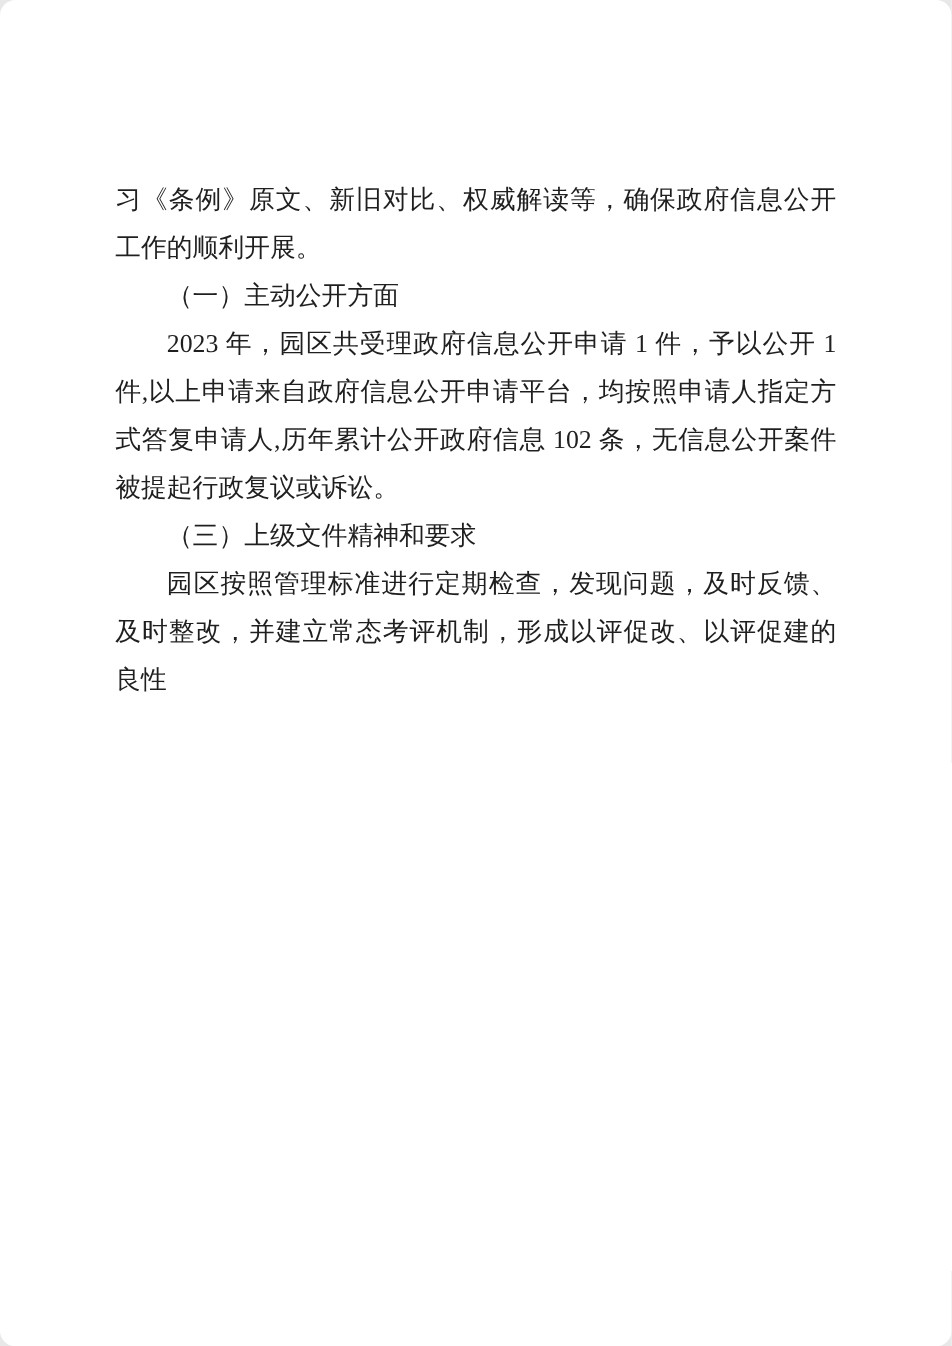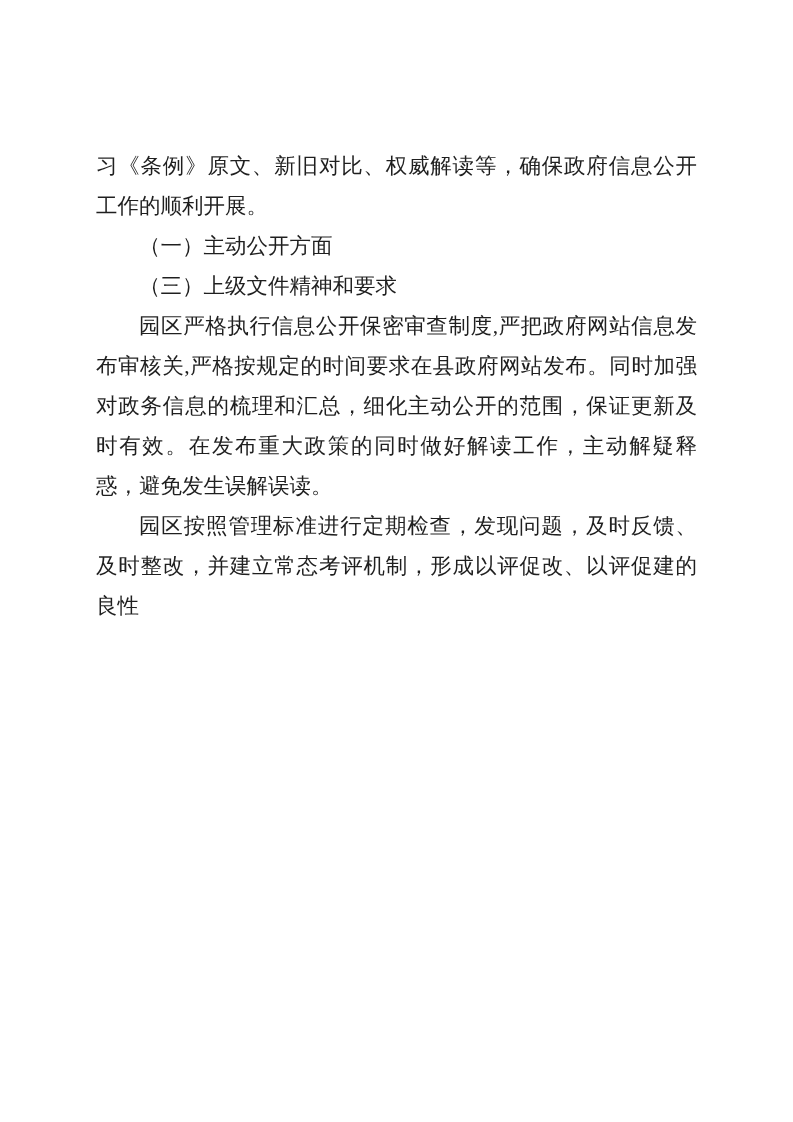--- a/index.html
+++ b/index.html
@@ -13,37 +13,38 @@
     height: 1122px;
     margin: 0 auto;
     background: #ffffff;
     box-sizing: border-box;
     padding: 146px 96px 0 96px;
     overflow: hidden;
     font-family: "Liberation Serif", "DejaVu Serif", serif;
     font-size: 21.5px;
     line-height: 40px;
     color: #1f1f1f;
+    border-radius: 13px;
   }
   .doc p {
     margin: 0;
     padding: 0;
     text-align: justify;
     text-justify: inter-character;
     text-indent: 2em;
     word-break: break-all;
   }
   .doc p.no-indent {
     text-indent: 0;
   }
 </style>
 </head>
 <body>
 
 <div class="page">
   <div class="doc">
     <p class="no-indent">习《条例》原文、新旧对比、权威解读等，确保政府信息公开工作的顺利开展。</p>
     <p>（一）主动公开方面</p>
+    <p>2023 年，园区共受理政府信息公开申请 1 件，予以公开 1 件,以上申请来自政府信息公开申请平台，均按照申请人指定方式答复申请人,历年累计公开政府信息 102 条，无信息公开案件被提起行政复议或诉讼。</p>
     <p>（三）上级文件精神和要求</p>
-    <p>园区严格执行信息公开保密审查制度,严把政府网站信息发布审核关,严格按规定的时间要求在县政府网站发布。同时加强对政务信息的梳理和汇总，细化主动公开的范围，保证更新及时有效。在发布重大政策的同时做好解读工作，主动解疑释惑，避免发生误解误读。</p>
     <p>园区按照管理标准进行定期检查，发现问题，及时反馈、及时整改，并建立常态考评机制，形成以评促改、以评促建的良性</p>
   </div>
 </div>
 
 </body></html>

